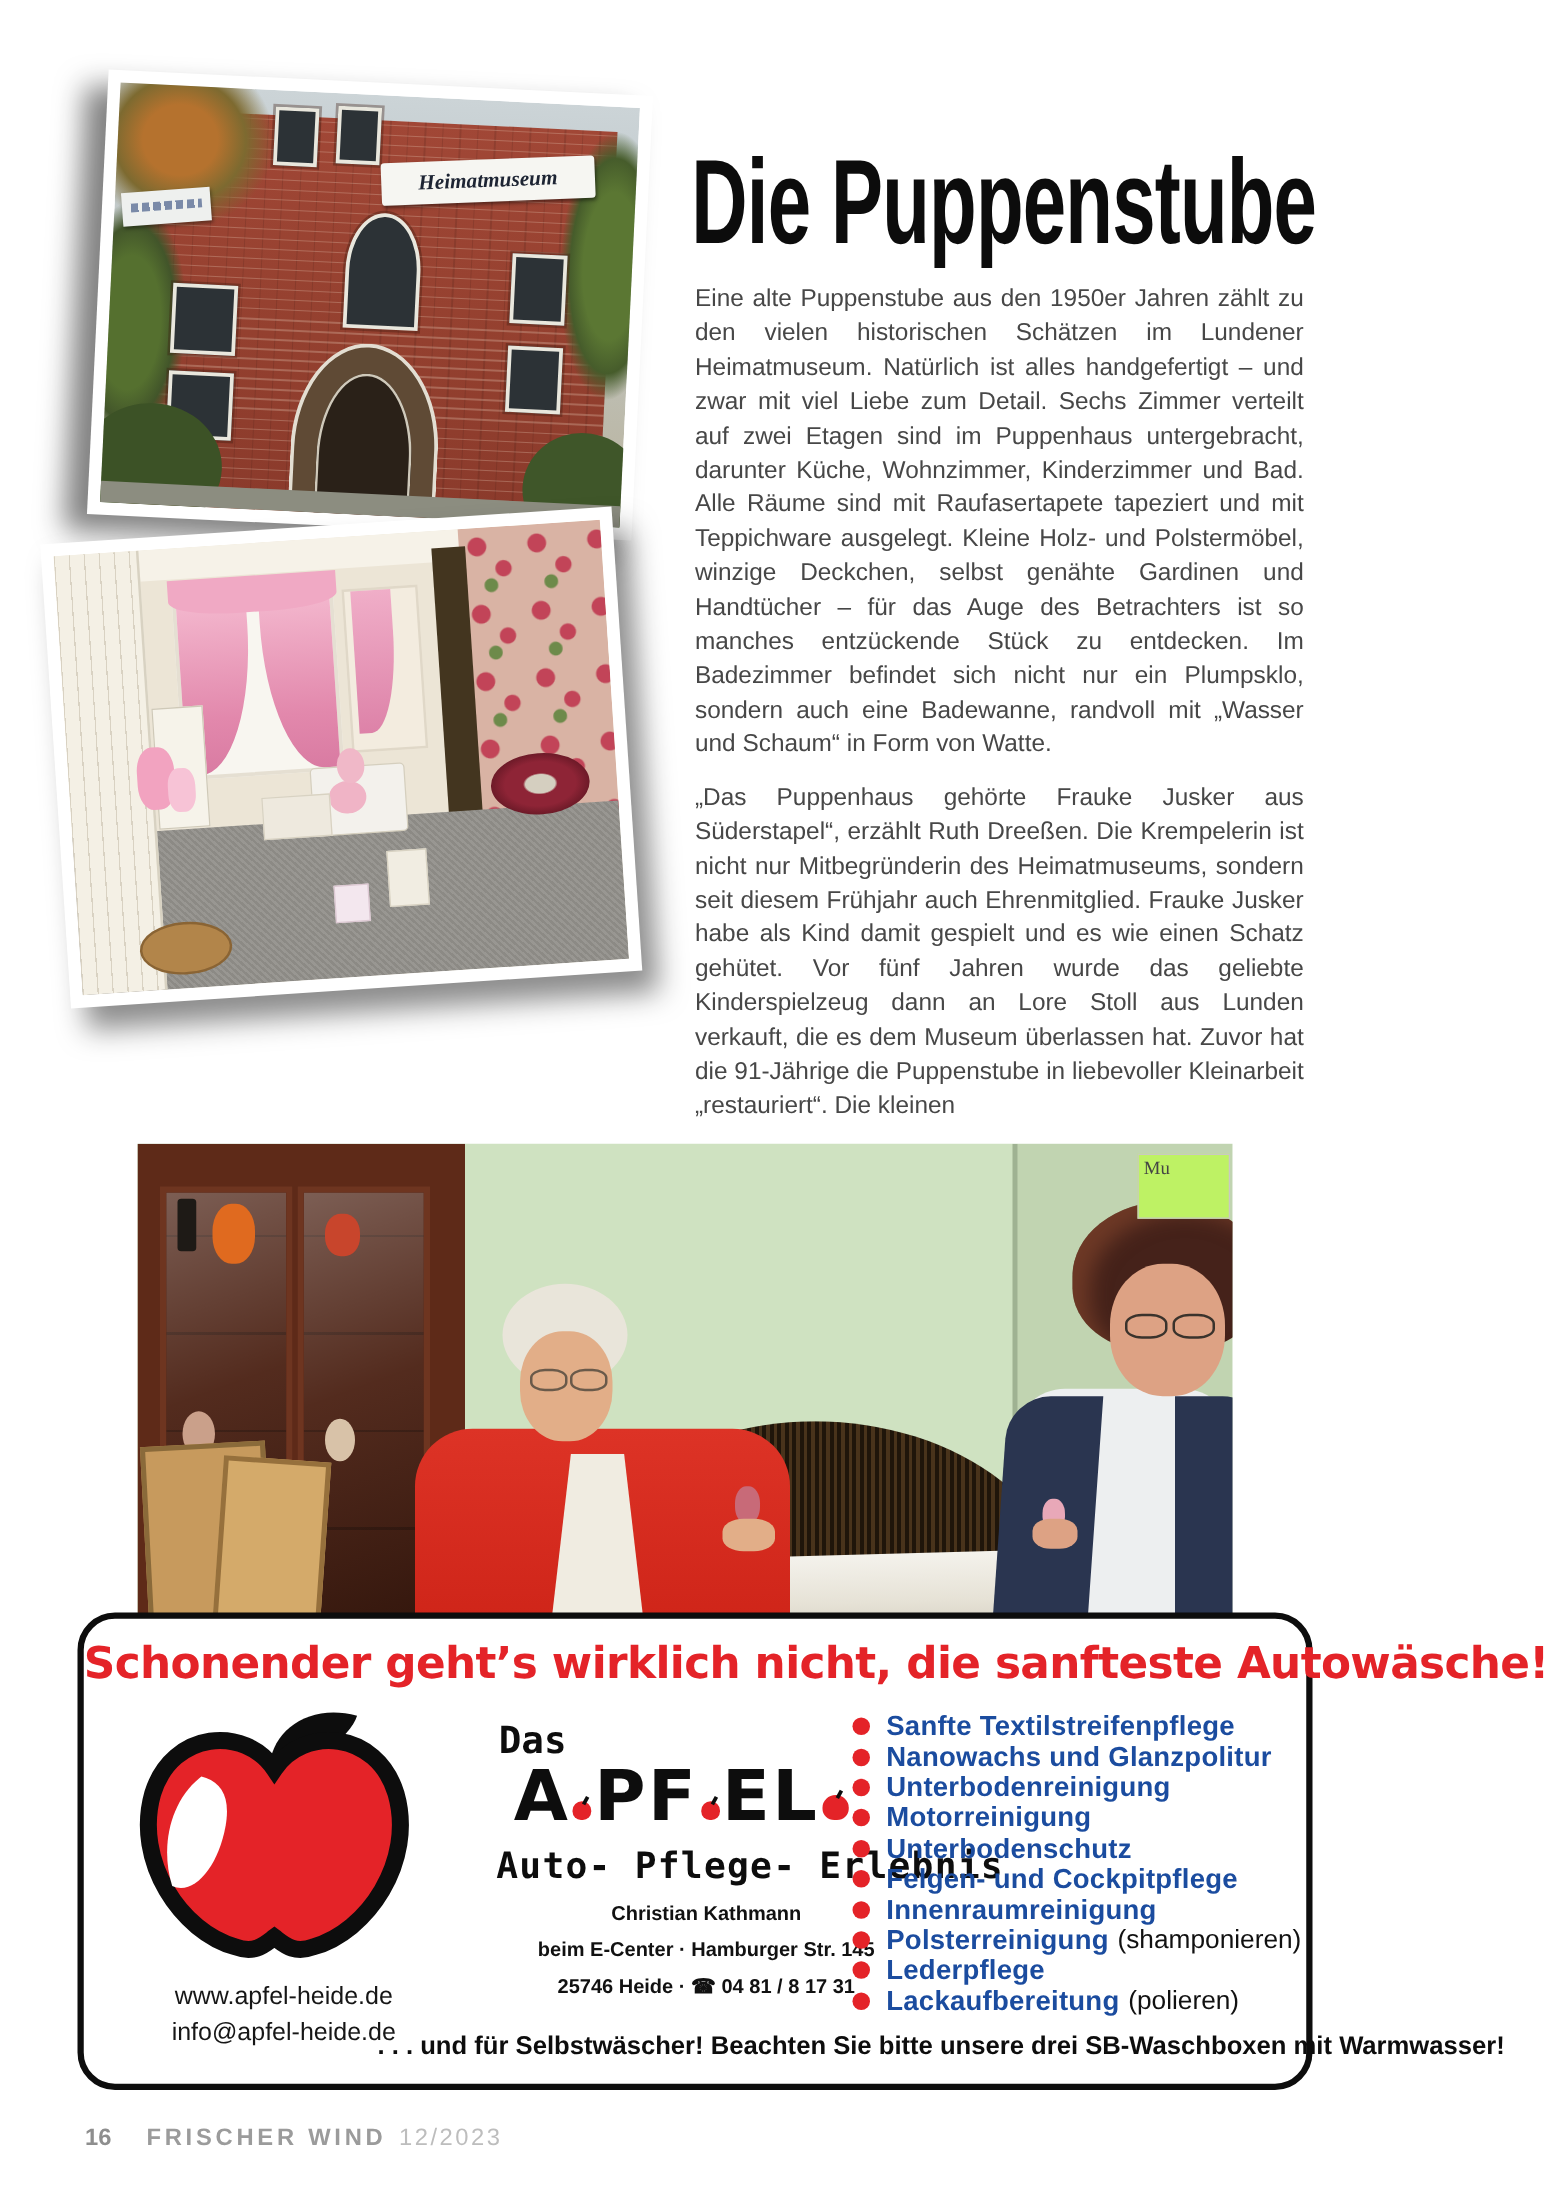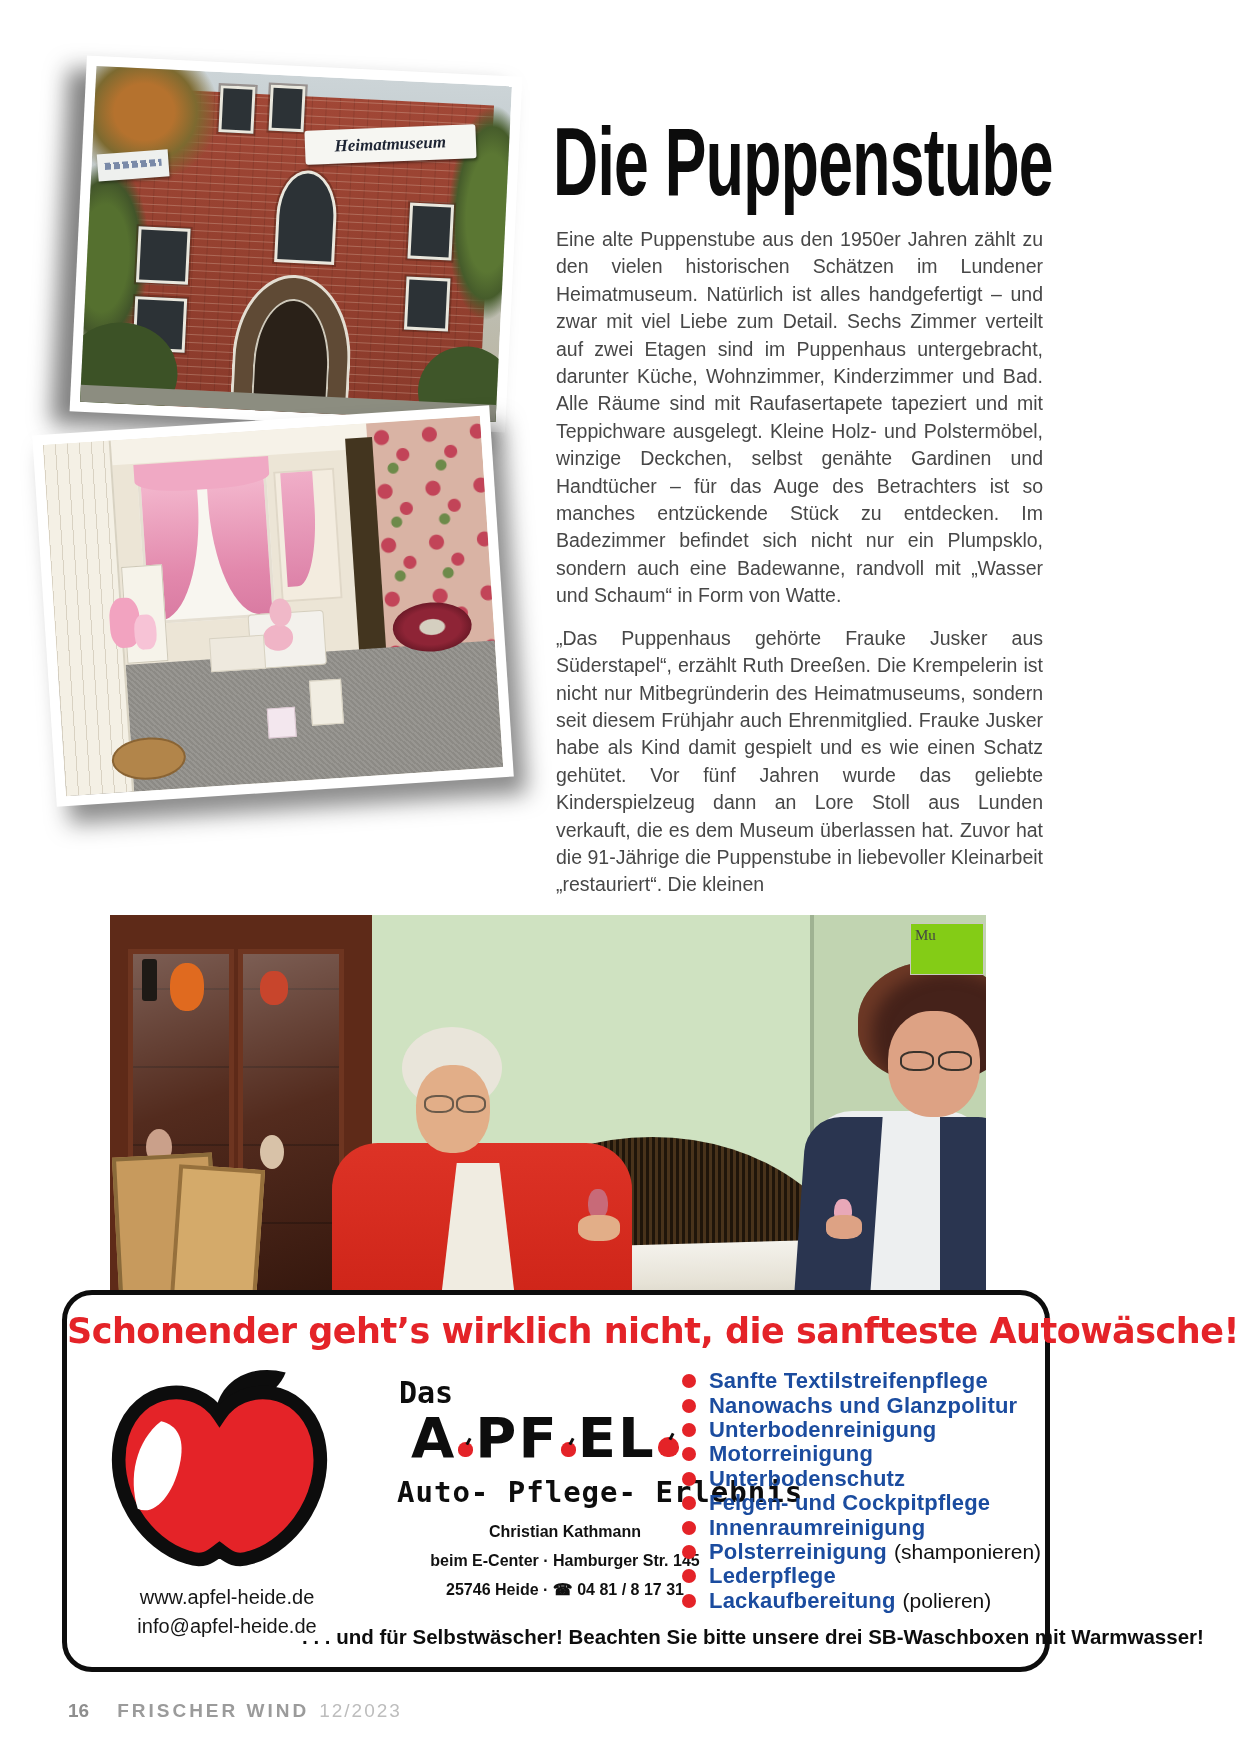--- a/index.html
+++ b/index.html
@@ -129,21 +129,21 @@
   .m-w2-glass.r2{left:828px;}
   .m-w2-body{left:702px;top:196px;width:174px;height:196px;background:#edeff0;border-radius:40px 40px 0 0;}
   .m-w2-vl{left:690px;top:202px;width:76px;height:190px;background:#2a3550;border-radius:34px 0 0 0;transform:skewX(-4deg);}
   .m-w2-vr{left:830px;top:202px;width:72px;height:190px;background:#2a3550;border-radius:0 34px 0 0;}
   .m-w2-hand{left:716px;top:300px;width:36px;height:24px;background:#dda284;border-radius:40%;}
   .m-dollB{left:724px;top:284px;width:18px;height:26px;background:#e8a8b8;border-radius:45%;}
   .m-wicker{left:332px;top:222px;width:420px;height:170px;border-radius:50% 50% 0 0/95% 95% 0 0;
      background:repeating-linear-gradient(90deg,rgba(0,0,0,.35) 0 3px,rgba(130,95,55,.3) 3px 6px),#30200f;}
   .m-white{left:296px;top:330px;width:470px;height:64px;transform:rotate(-1.6deg);
      background:linear-gradient(180deg,#f4f2ec 0%,#e6e2d6 60%,#d5d0c2 100%);}
-  .m-sign{left:800px;top:8px;width:64px;height:44px;background:#84cc16;border:1px solid #c9c9c2;
+  .m-sign{left:800px;top:8px;width:64px;height:44px;background:#bef264;border:1px solid #c9c9c2;
      font-family:"Liberation Serif",serif;font-size:15px;color:#444;padding:3px 4px;}
 
   
   .adbox{left:62px;top:1290px;width:978px;height:372px;background:#fff;border:5px solid #0d0d0d;
      border-radius:30px;z-index:5;}
   .adbox div{position:absolute;}
   .ad-headline{left:0;right:0;top:16px;text-align:center;font-weight:700;font-size:35px;
      letter-spacing:-.5px;color:#e42328;font-family:"DejaVu Sans",sans-serif;white-space:nowrap;}
   .ad-apple{left:35px;top:62px;}
   .ad-web{left:15px;top:288px;width:290px;text-align:center;font-size:20px;line-height:29px;color:#161616;}

